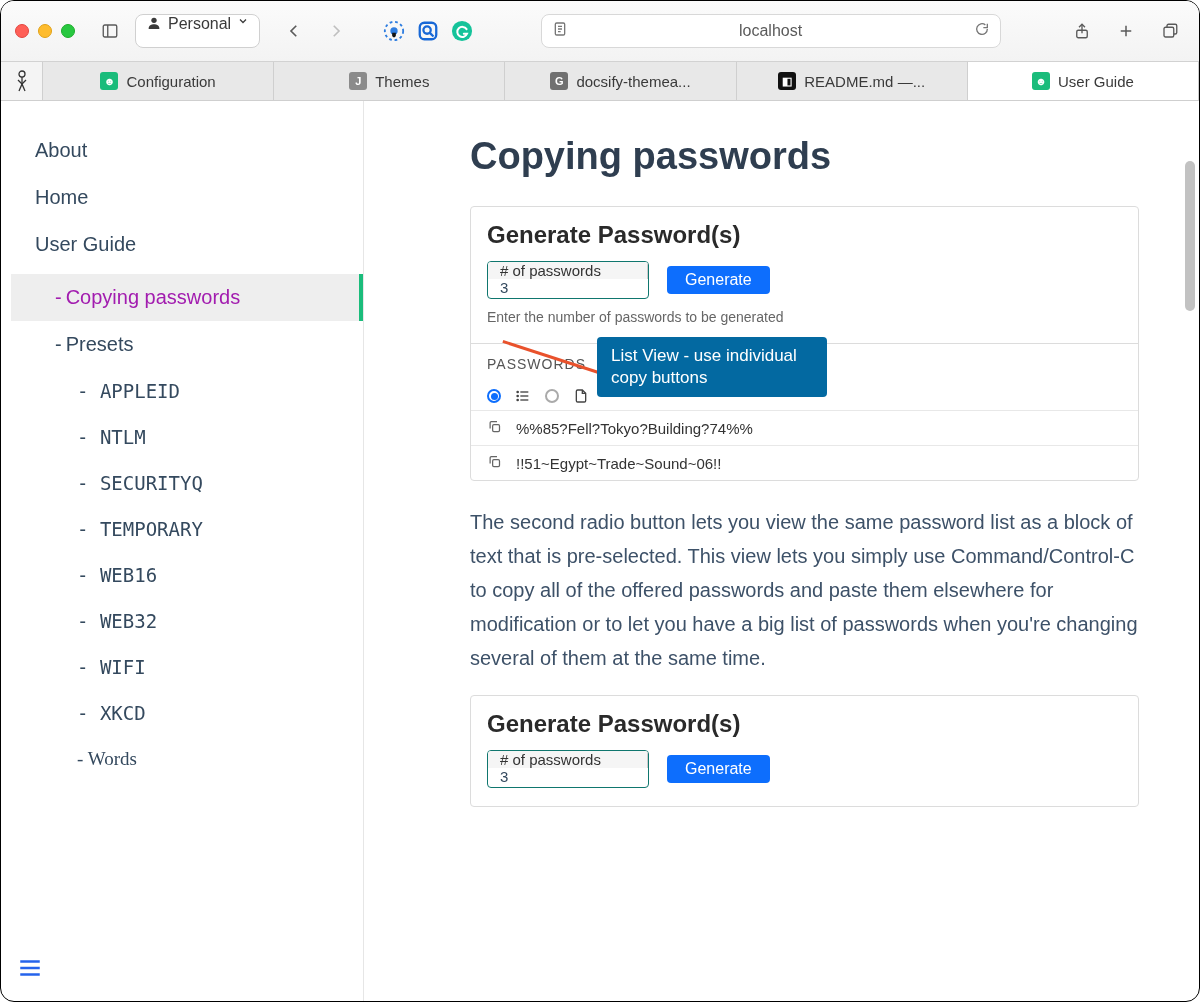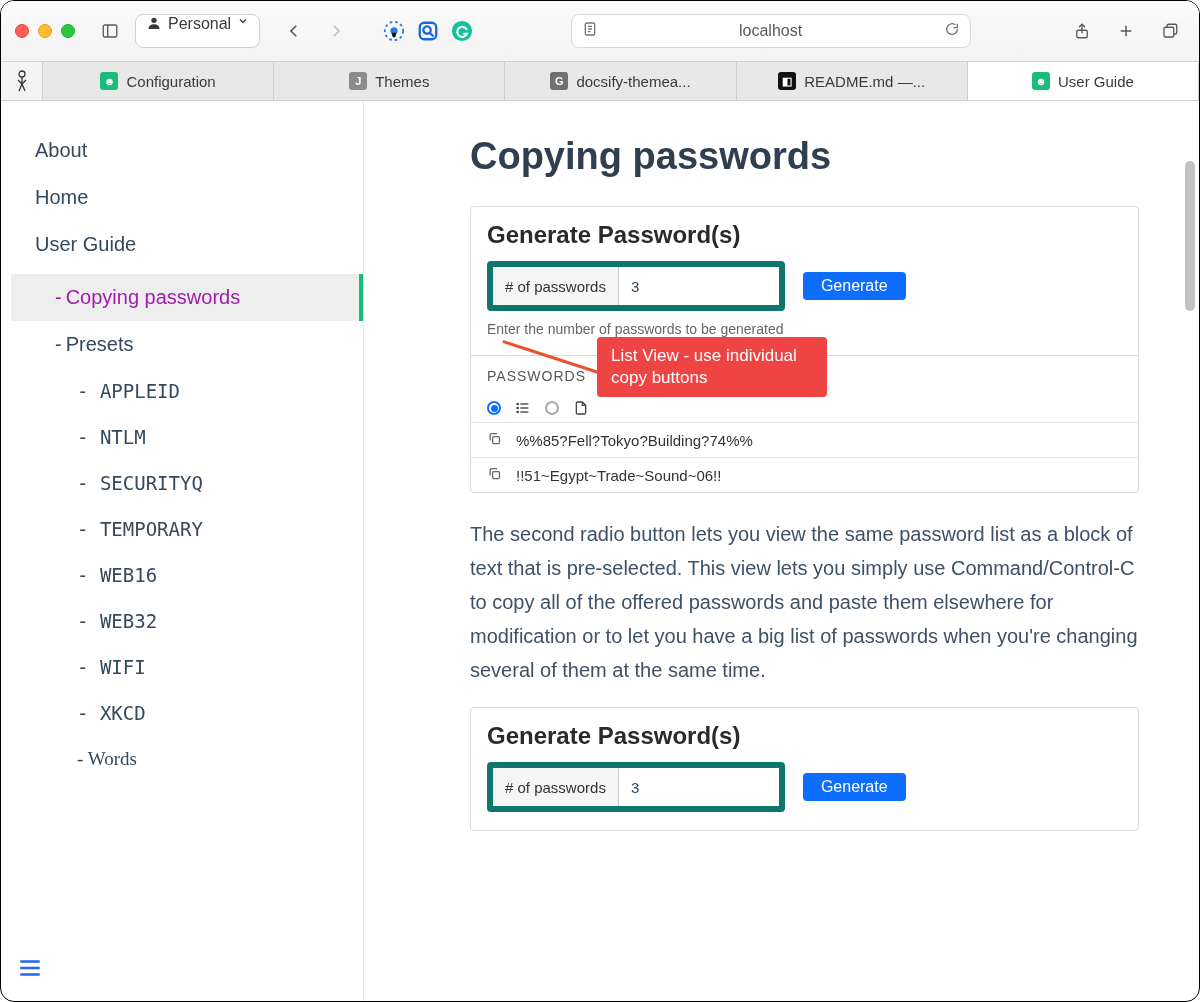--- a/index.html
+++ b/index.html
@@ -46,21 +46,21 @@
 
 .nav-arrows { display: flex; gap: 6px; margin-left: 6px; }
 .nav-arrows .tb-btn { width: 36px; height: 36px; }
 .nav-arrows .tb-btn.dim svg { opacity: 0.35; }
 
 .ext-icons { display: flex; gap: 10px; align-items: center; margin-left: 18px; }
 .ext-icon { width: 24px; height: 24px; display:flex; align-items:center; justify-content:center; }
 
 .addr-wrap { flex: 1; display: flex; justify-content: center; margin: 0 10px; }
 .addr-bar {
-  width: 400px; height: 34px; border: 1px solid #d8d8d8; border-radius: 8px;
+  width: 460px; height: 34px; border: 1px solid #d8d8d8; border-radius: 8px;
   background: #fff; display: flex; align-items: center; justify-content: center;
   position: relative; color: #5a5a5a; font-size: 16px;
 }
 .addr-bar .reader { position: absolute; left: 10px; }
 .addr-bar .reload { position: absolute; right: 10px; }
 
 .right-icons { display: flex; gap: 14px; align-items: center; }
 
 
 .tabbar {
@@ -119,21 +119,21 @@
 .main h1 { font-size: 38px; font-weight: 700; margin-bottom: 28px; color:#2f3e50; }
 .main p { font-size: 20px; line-height: 1.7; margin-bottom: 20px; color:#3d5168; }
 
 .panel {
   border: 1px solid #dcdcdc; border-radius: 4px; margin: 8px 0 24px 0;
   background: #fff; overflow: hidden; position: relative;
 }
 .panel-inner { padding: 14px 16px 18px 16px; }
 .panel-title { font-size: 24px; font-weight: 700; color: #2a2a2a; margin-bottom: 12px; }
 .gen-row { display: flex; align-items: center; gap: 18px; }
-.input-group { display: flex; border: 6px solid #0f766e; border-radius: 4px; overflow: hidden; height: 50px; }
+.input-group { display: flex; border: 1px solid #0f766e; border-radius: 4px; overflow: hidden; height: 38px; flex-direction: column; }
 .input-group .lbl { padding: 0 12px; display:flex; align-items:center; background:#f5f5f5; border-right:1px solid #ccc; font-size:15px; color:#333; }
 .input-group .val { padding: 0 12px; display:flex; align-items:center; font-size:15px; width: 160px; }
 .gen-btn {
   height: 28px; padding: 0 18px; background: #0d6efd; color: #fff; border: none;
   border-radius: 4px; font-size: 16px;
 }
 .hint { font-size: 14px; color: #666; margin-top: 10px; }
 
 .passwords-header {
   border-top: 1px solid #dcdcdc; padding: 12px 16px 10px 16px;
@@ -144,21 +144,21 @@
 .radio-dot.filled::after { content:""; width:7px; height:7px; background:#0d6efd; border-radius:50%; }
 .radio-dot.empty { border-color:#aaa; }
 .vt-icon { color:#444; display:inline-flex; }
 
 .pw-row { display:flex; align-items:center; gap:14px; padding: 8px 16px; border-top:1px solid #e8e8e8; font-size:15px; color:#333; }
 .pw-row:first-of-type { border-top:1px solid #e8e8e8; }
 .copy-ic { color:#666; }
 
 .callout {
   position: absolute; top: 130px; left: 126px;
-  background: #ef4444; color: #fff; padding: 8px 14px; border-radius: 4px;
+  background: #0369a1; color: #fff; padding: 8px 14px; border-radius: 4px;
   font-size: 17px; line-height: 1.3; max-width: 230px; z-index: 5;
 }
 .callout-line {
   position:absolute; width:120px; height:3px; background:#e9522c;
   transform-origin: right center; transform: rotate(18deg);
   top:170px; left:26px; z-index:4;
 }
 
 </style>
 </head>

